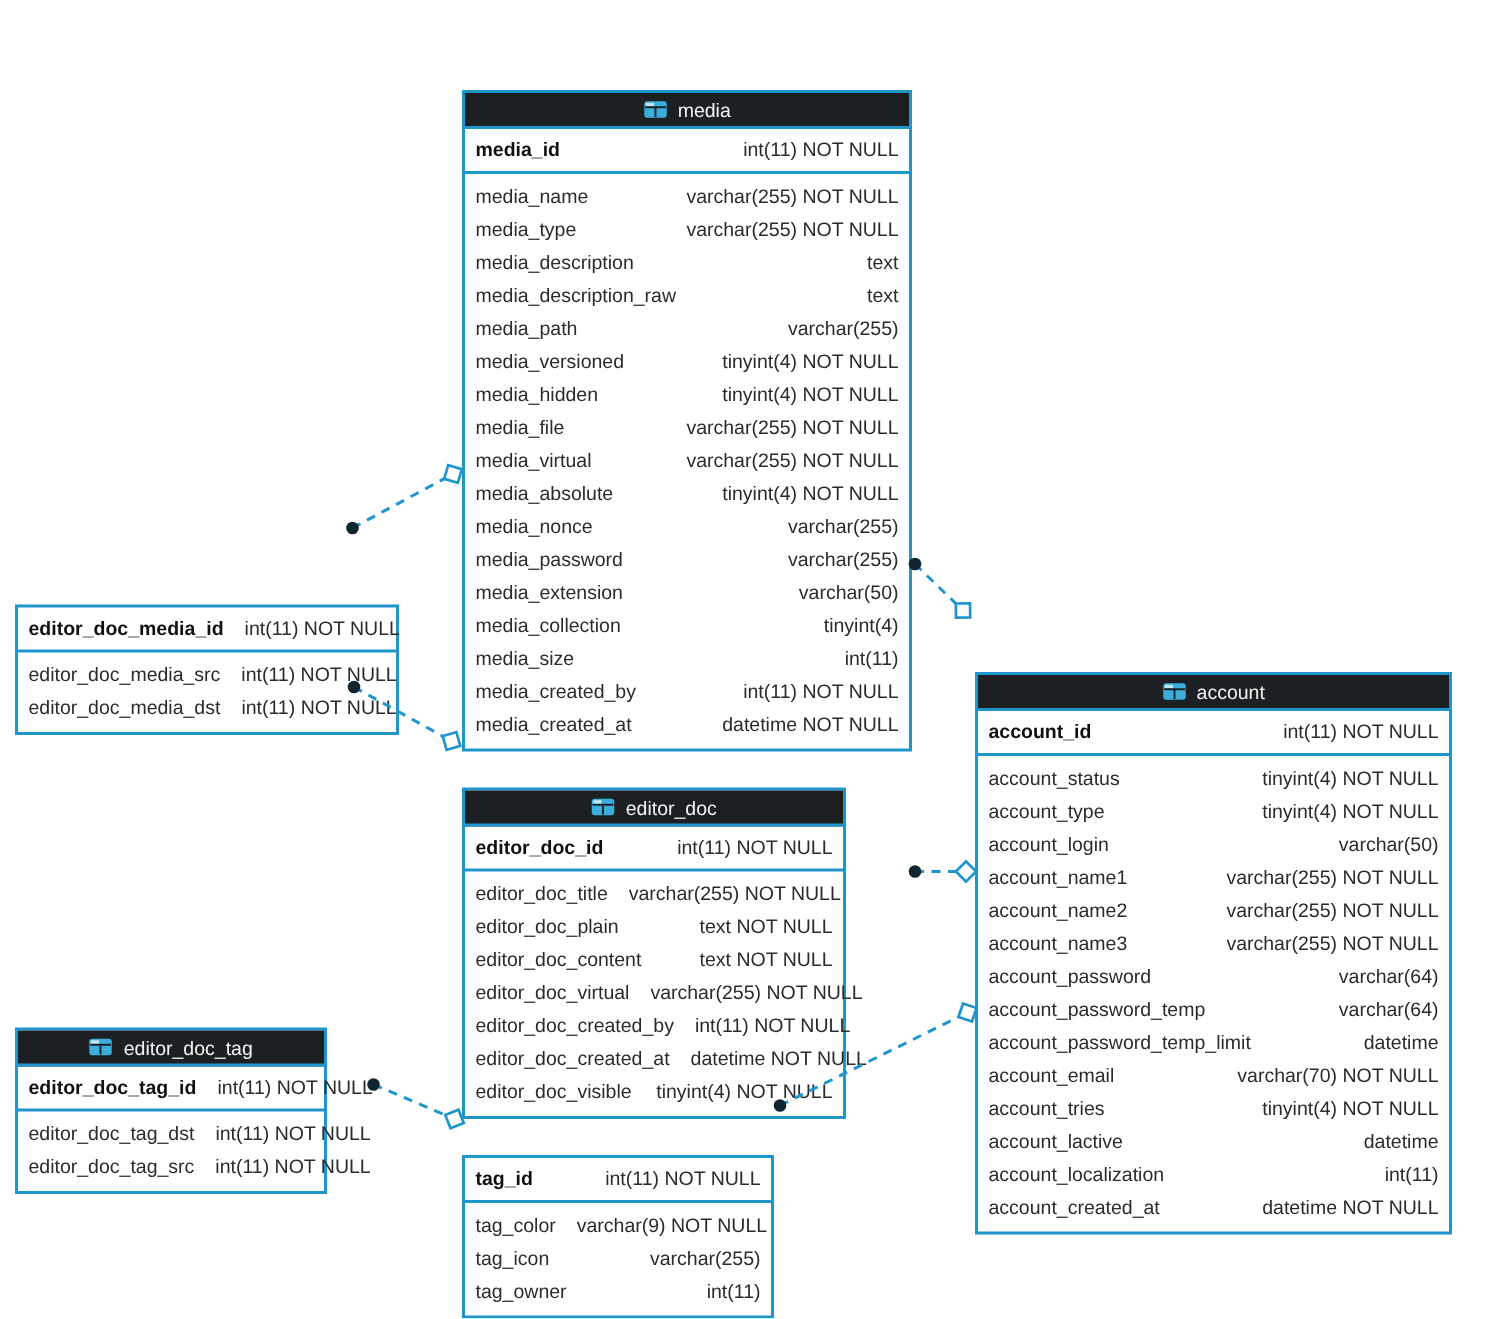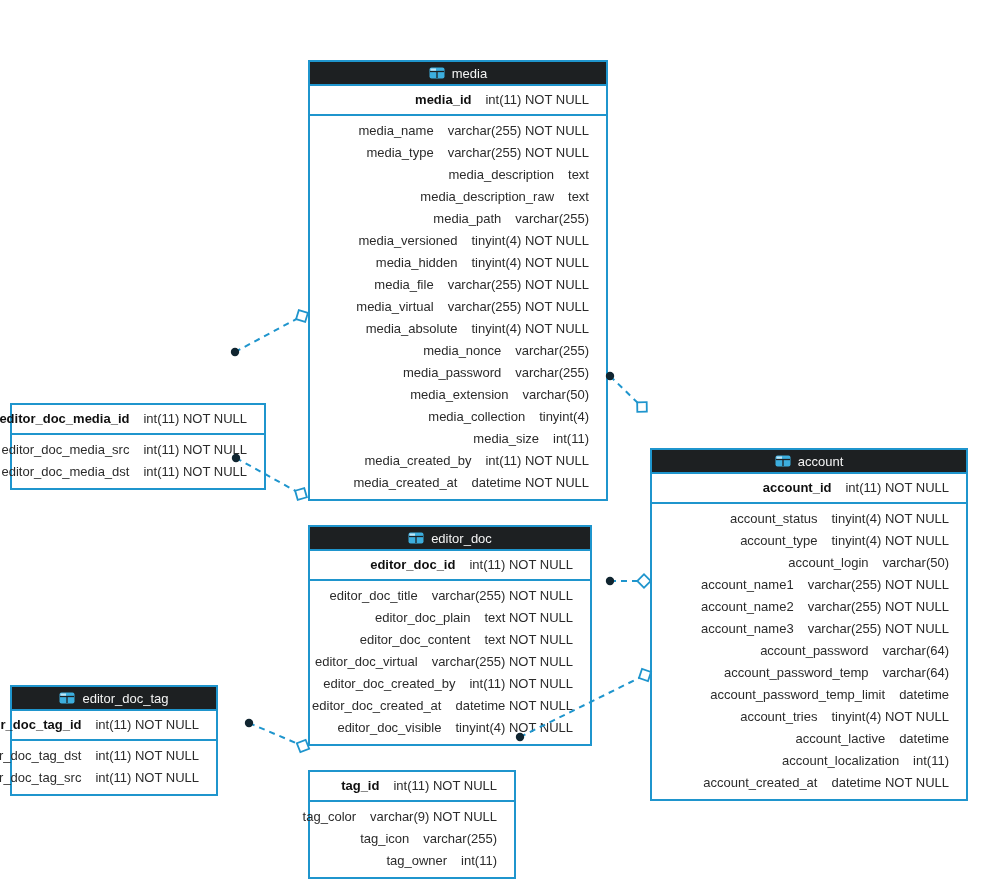--- a/index.html
+++ b/index.html
@@ -12,22 +12,22 @@
     position:absolute; background:#ffffff; border:2px solid var(--blue);
     box-sizing:border-box; z-index:1;margin-top:48px;
   }
   .db-header {
     background:var(--hdr); color:#f4f4f4; font-size:13px; height:24px;
     display:flex; align-items:center; justify-content:center; gap:7px;
     border-bottom:2px solid var(--blue); box-sizing:border-box;
   }
   .tbl-icon { display:inline-flex; align-items:center; }
   .trow {
-    display:flex; justify-content:flex-end; align-items:baseline;
-    padding:2px 17px; font-size:13px; color:var(--txt);
+    display:flex; justify-content:space-between; align-items:baseline;
+    padding:2px 7px; font-size:13px; color:var(--txt);
     white-space:nowrap; line-height:18px;
   }
   .pk-block { border-bottom:2px solid var(--blue); padding:3px 0; }
   .pk-block .cname { font-weight:bold; color:#101010; }
   .cols-block { padding:4px 0 5px 0; }
   .ctype { margin-left:14px; }
   #wires {
     position:absolute; left:0; top:0; width:1005px; height:879px;
     z-index:5; pointer-events:none;
   }
@@ -136,21 +136,21 @@
         <div class="trow">
           <span class="cname">editor_doc_media_src</span>
           <span class="ctype">int(11) NOT NULL</span>
         </div>
         <div class="trow">
           <span class="cname">editor_doc_media_dst</span>
           <span class="ctype">int(11) NOT NULL</span>
         </div>
       </div>
     </div>
-    <div class="db-table" style="left: 308px; top: 477px; width: 284px;">
+    <div class="db-table" style="left: 308px; top: 477px; width: 256px;">
       <div class="db-header">
         <span class="tbl-icon">
           <svg width="16" height="12">
             <rect x="0.5" y="0.5" width="15" height="11" rx="2" fill="#3caede"></rect>
             <line x1="1" y1="4.5" x2="15" y2="4.5" stroke="#1d2022" stroke-width="1.3"></line>
             <line x1="8" y1="5" x2="8" y2="11" stroke="#1d2022" stroke-width="1.3"></line>
             <rect x="1.5" y="1.5" width="5.5" height="2.2" fill="#bfe6f7"></rect>
           </svg>
         </span>
         <span>editor_doc</span>
@@ -292,20 +292,24 @@
         </div>
         <div class="trow">
           <span class="cname">account_password_temp</span>
           <span class="ctype">varchar(64)</span>
         </div>
         <div class="trow">
           <span class="cname">account_password_temp_limit</span>
           <span class="ctype">datetime</span>
         </div>
         <div class="trow">
+          <span class="cname">account_email</span>
+          <span class="ctype">varchar(70) NOT NULL</span>
+        </div>
+        <div class="trow">
           <span class="cname">account_tries</span>
           <span class="ctype">tinyint(4) NOT NULL</span>
         </div>
         <div class="trow">
           <span class="cname">account_lactive</span>
           <span class="ctype">datetime</span>
         </div>
         <div class="trow">
           <span class="cname">account_localization</span>
           <span class="ctype">int(11)</span>

